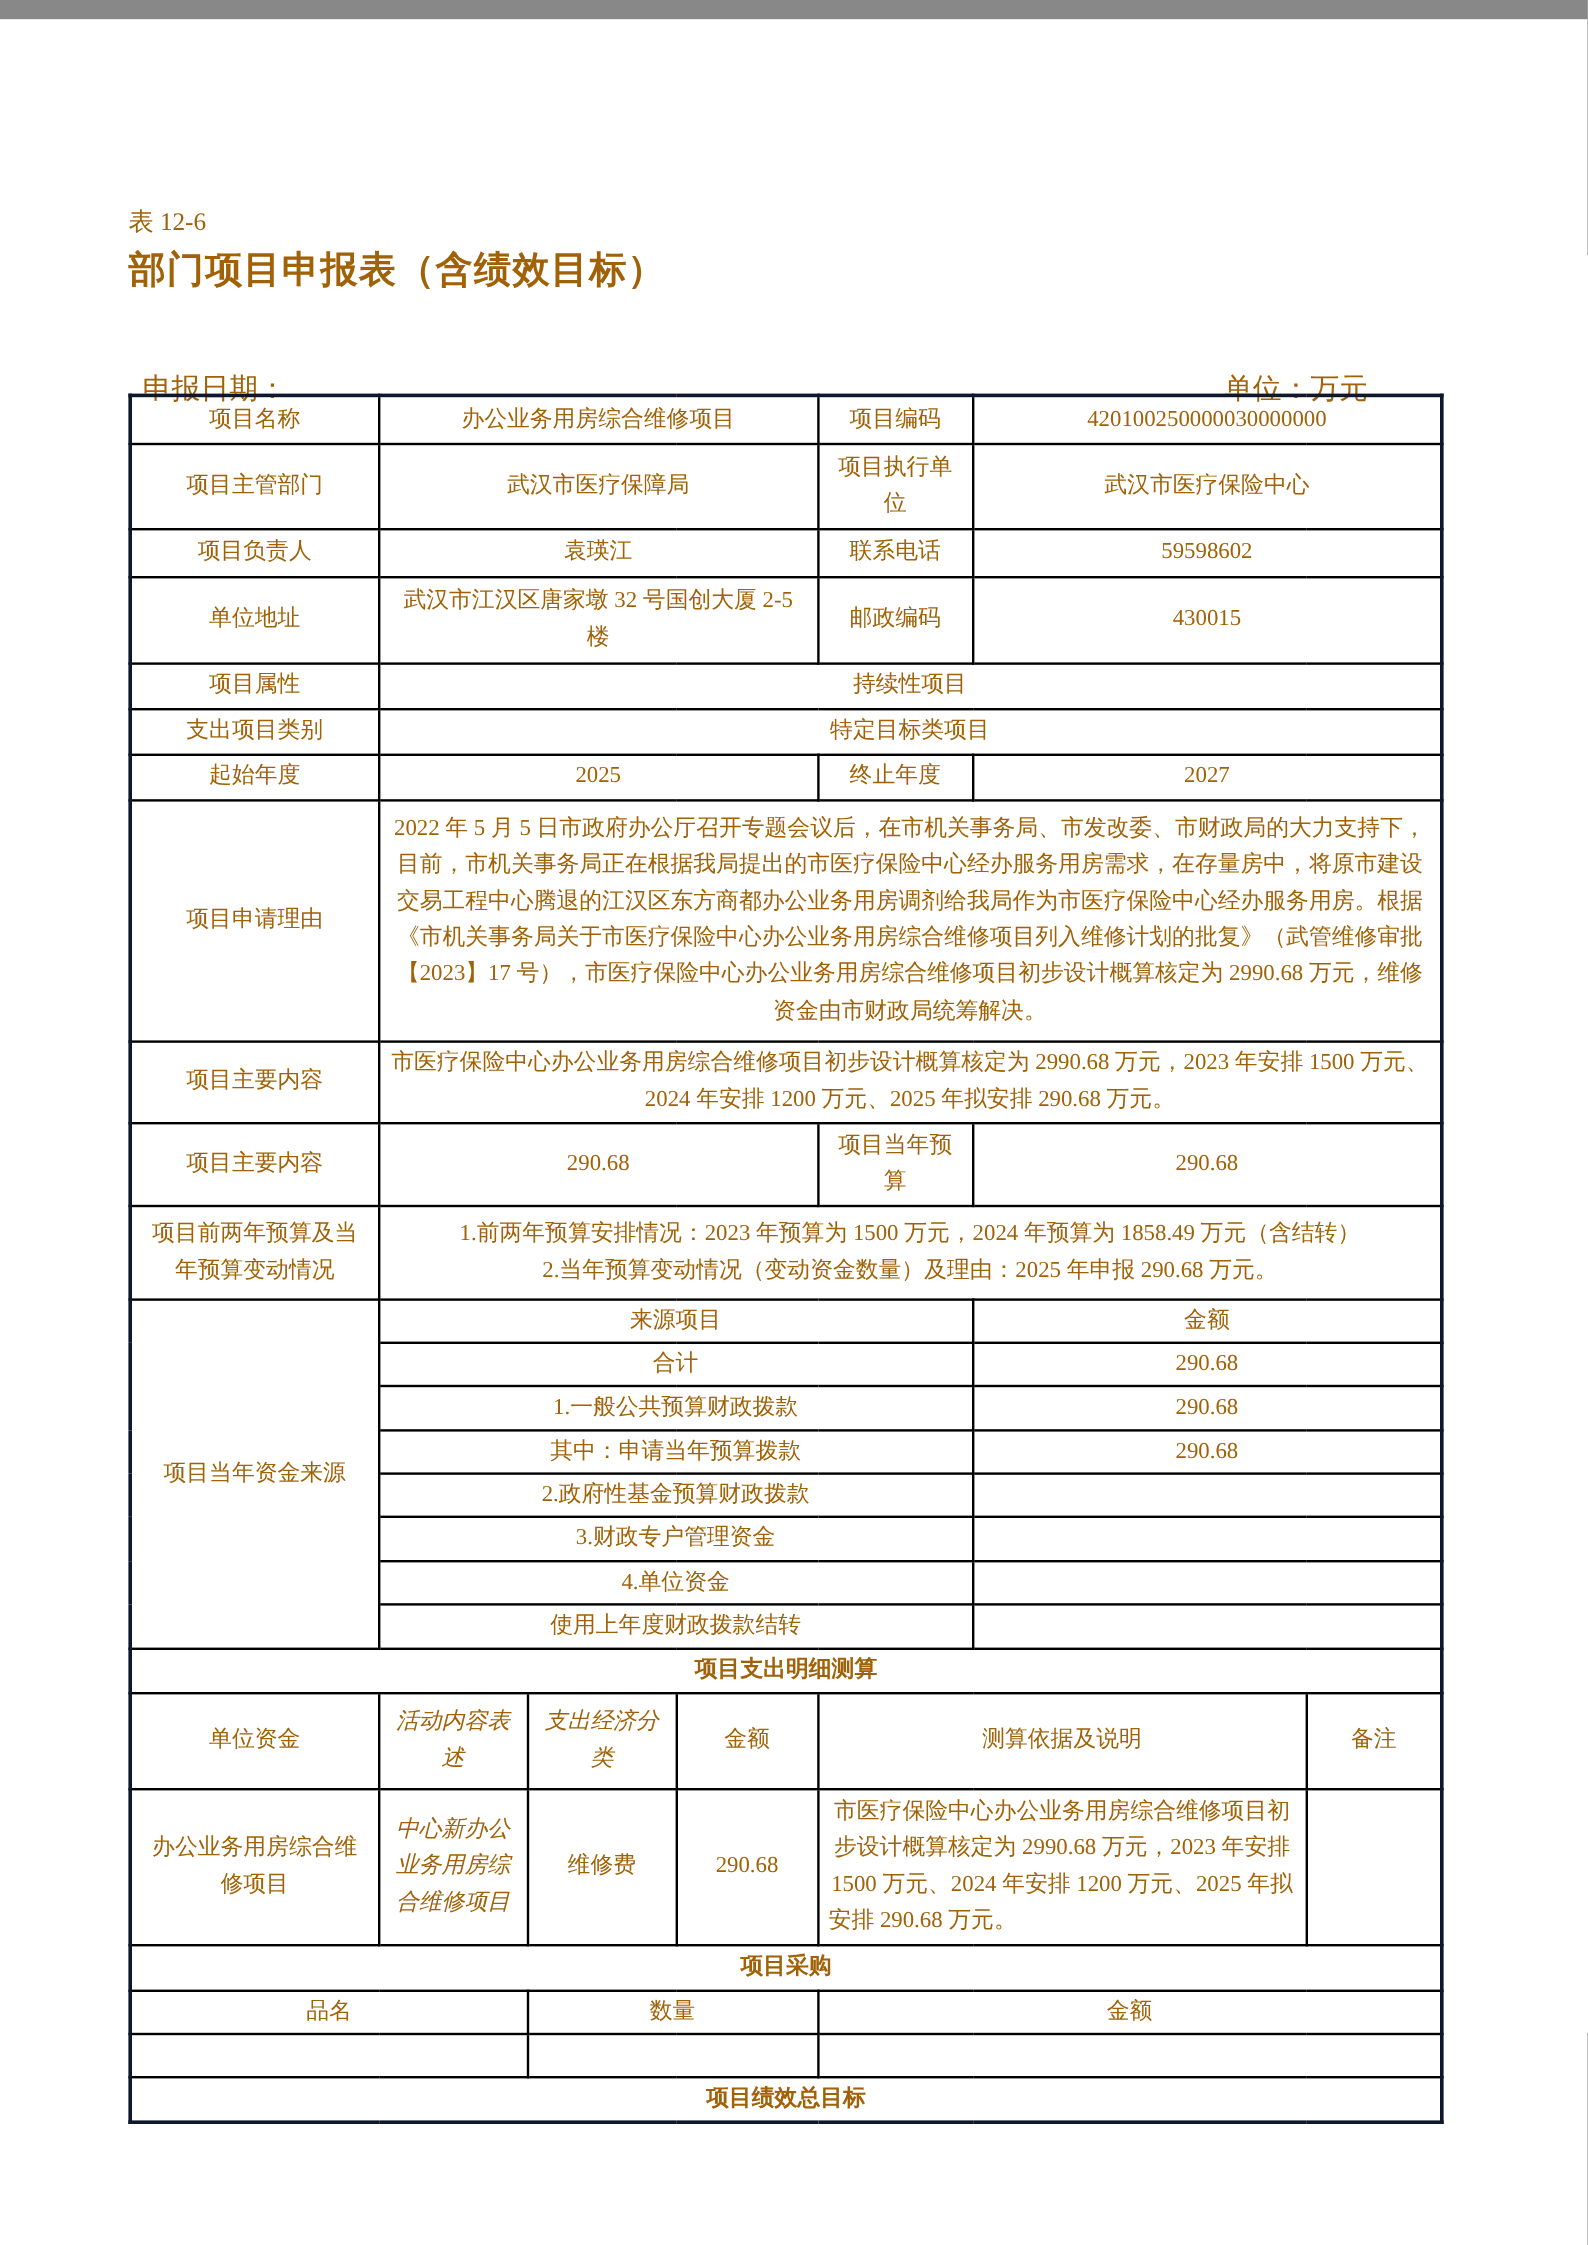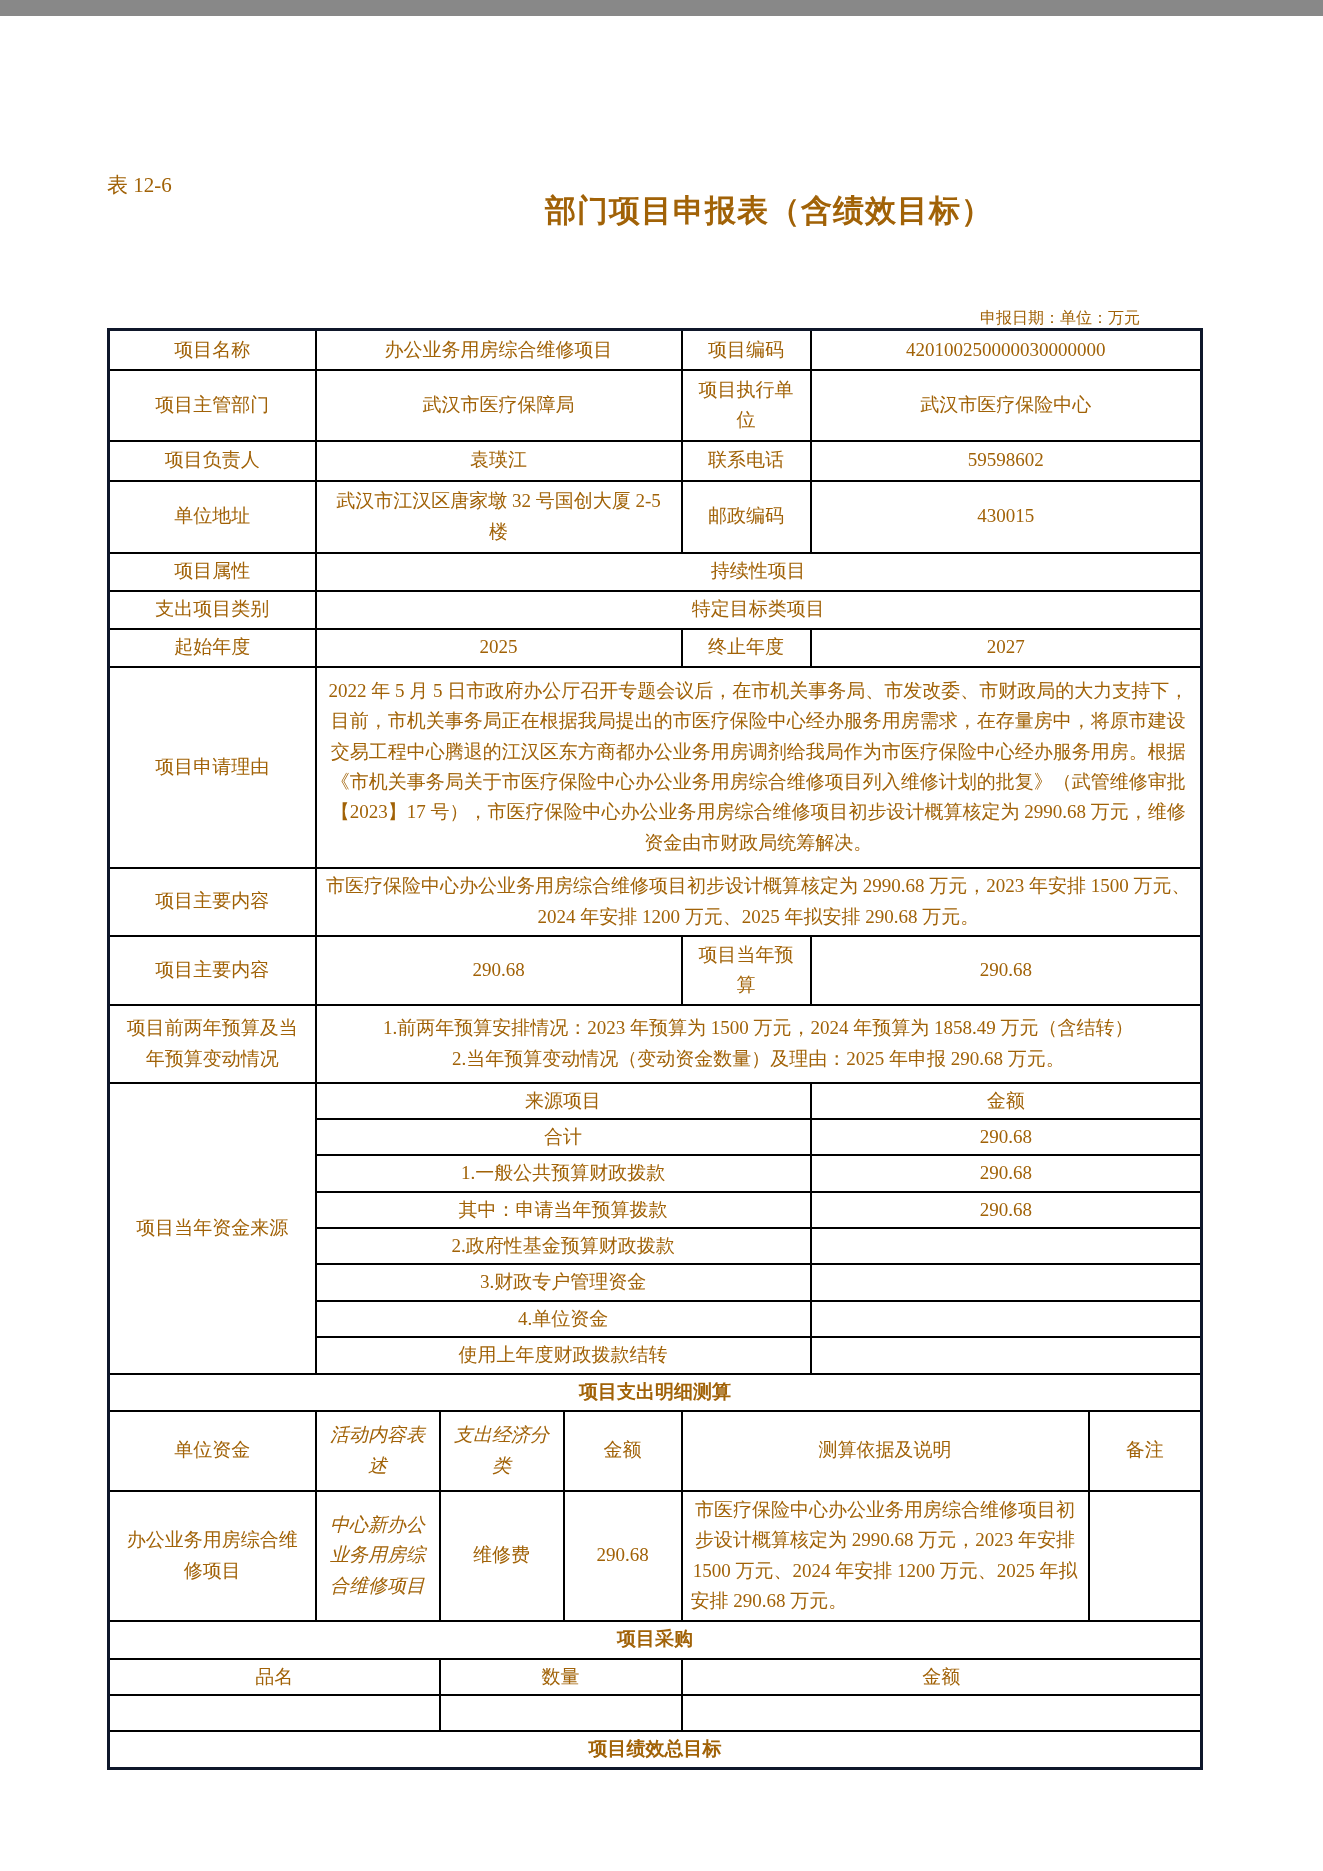--- a/index.html
+++ b/index.html
@@ -9,30 +9,30 @@
     margin:16px auto;
     background:#fff;
     color:#a16207;
     font-family:"Liberation Serif","DejaVu Serif",serif;
   }
   .table-no{
     position:absolute;left:107px;top:155px;
     font-size:21px;
   }
   .doc-title{
-    position:absolute;left:107px;top:174px;width:886px;
-    text-align:right;
+    position:absolute;left:107px;top:188px;width:886px;
+    text-align:left;
     font-size:31px;font-weight:bold;
     font-family:"Liberation Sans","DejaVu Sans",sans-serif;
     letter-spacing:1px;
   }
   .meta-line{
     position:absolute;left:119px;top:292px;width:1021px;
-    display:flex;justify-content:flex-end;
-    font-size:16px;
+    display:flex;justify-content:space-between;
+    font-size:24px;
   }
   table.form{
     position:absolute;left:107px;top:312px;
     width:1093px;
     border-collapse:collapse;table-layout:fixed;
     border:3px solid #0f172a;
   }
   table.form td{
     border:2px solid #000;
     text-align:center;vertical-align:middle;

